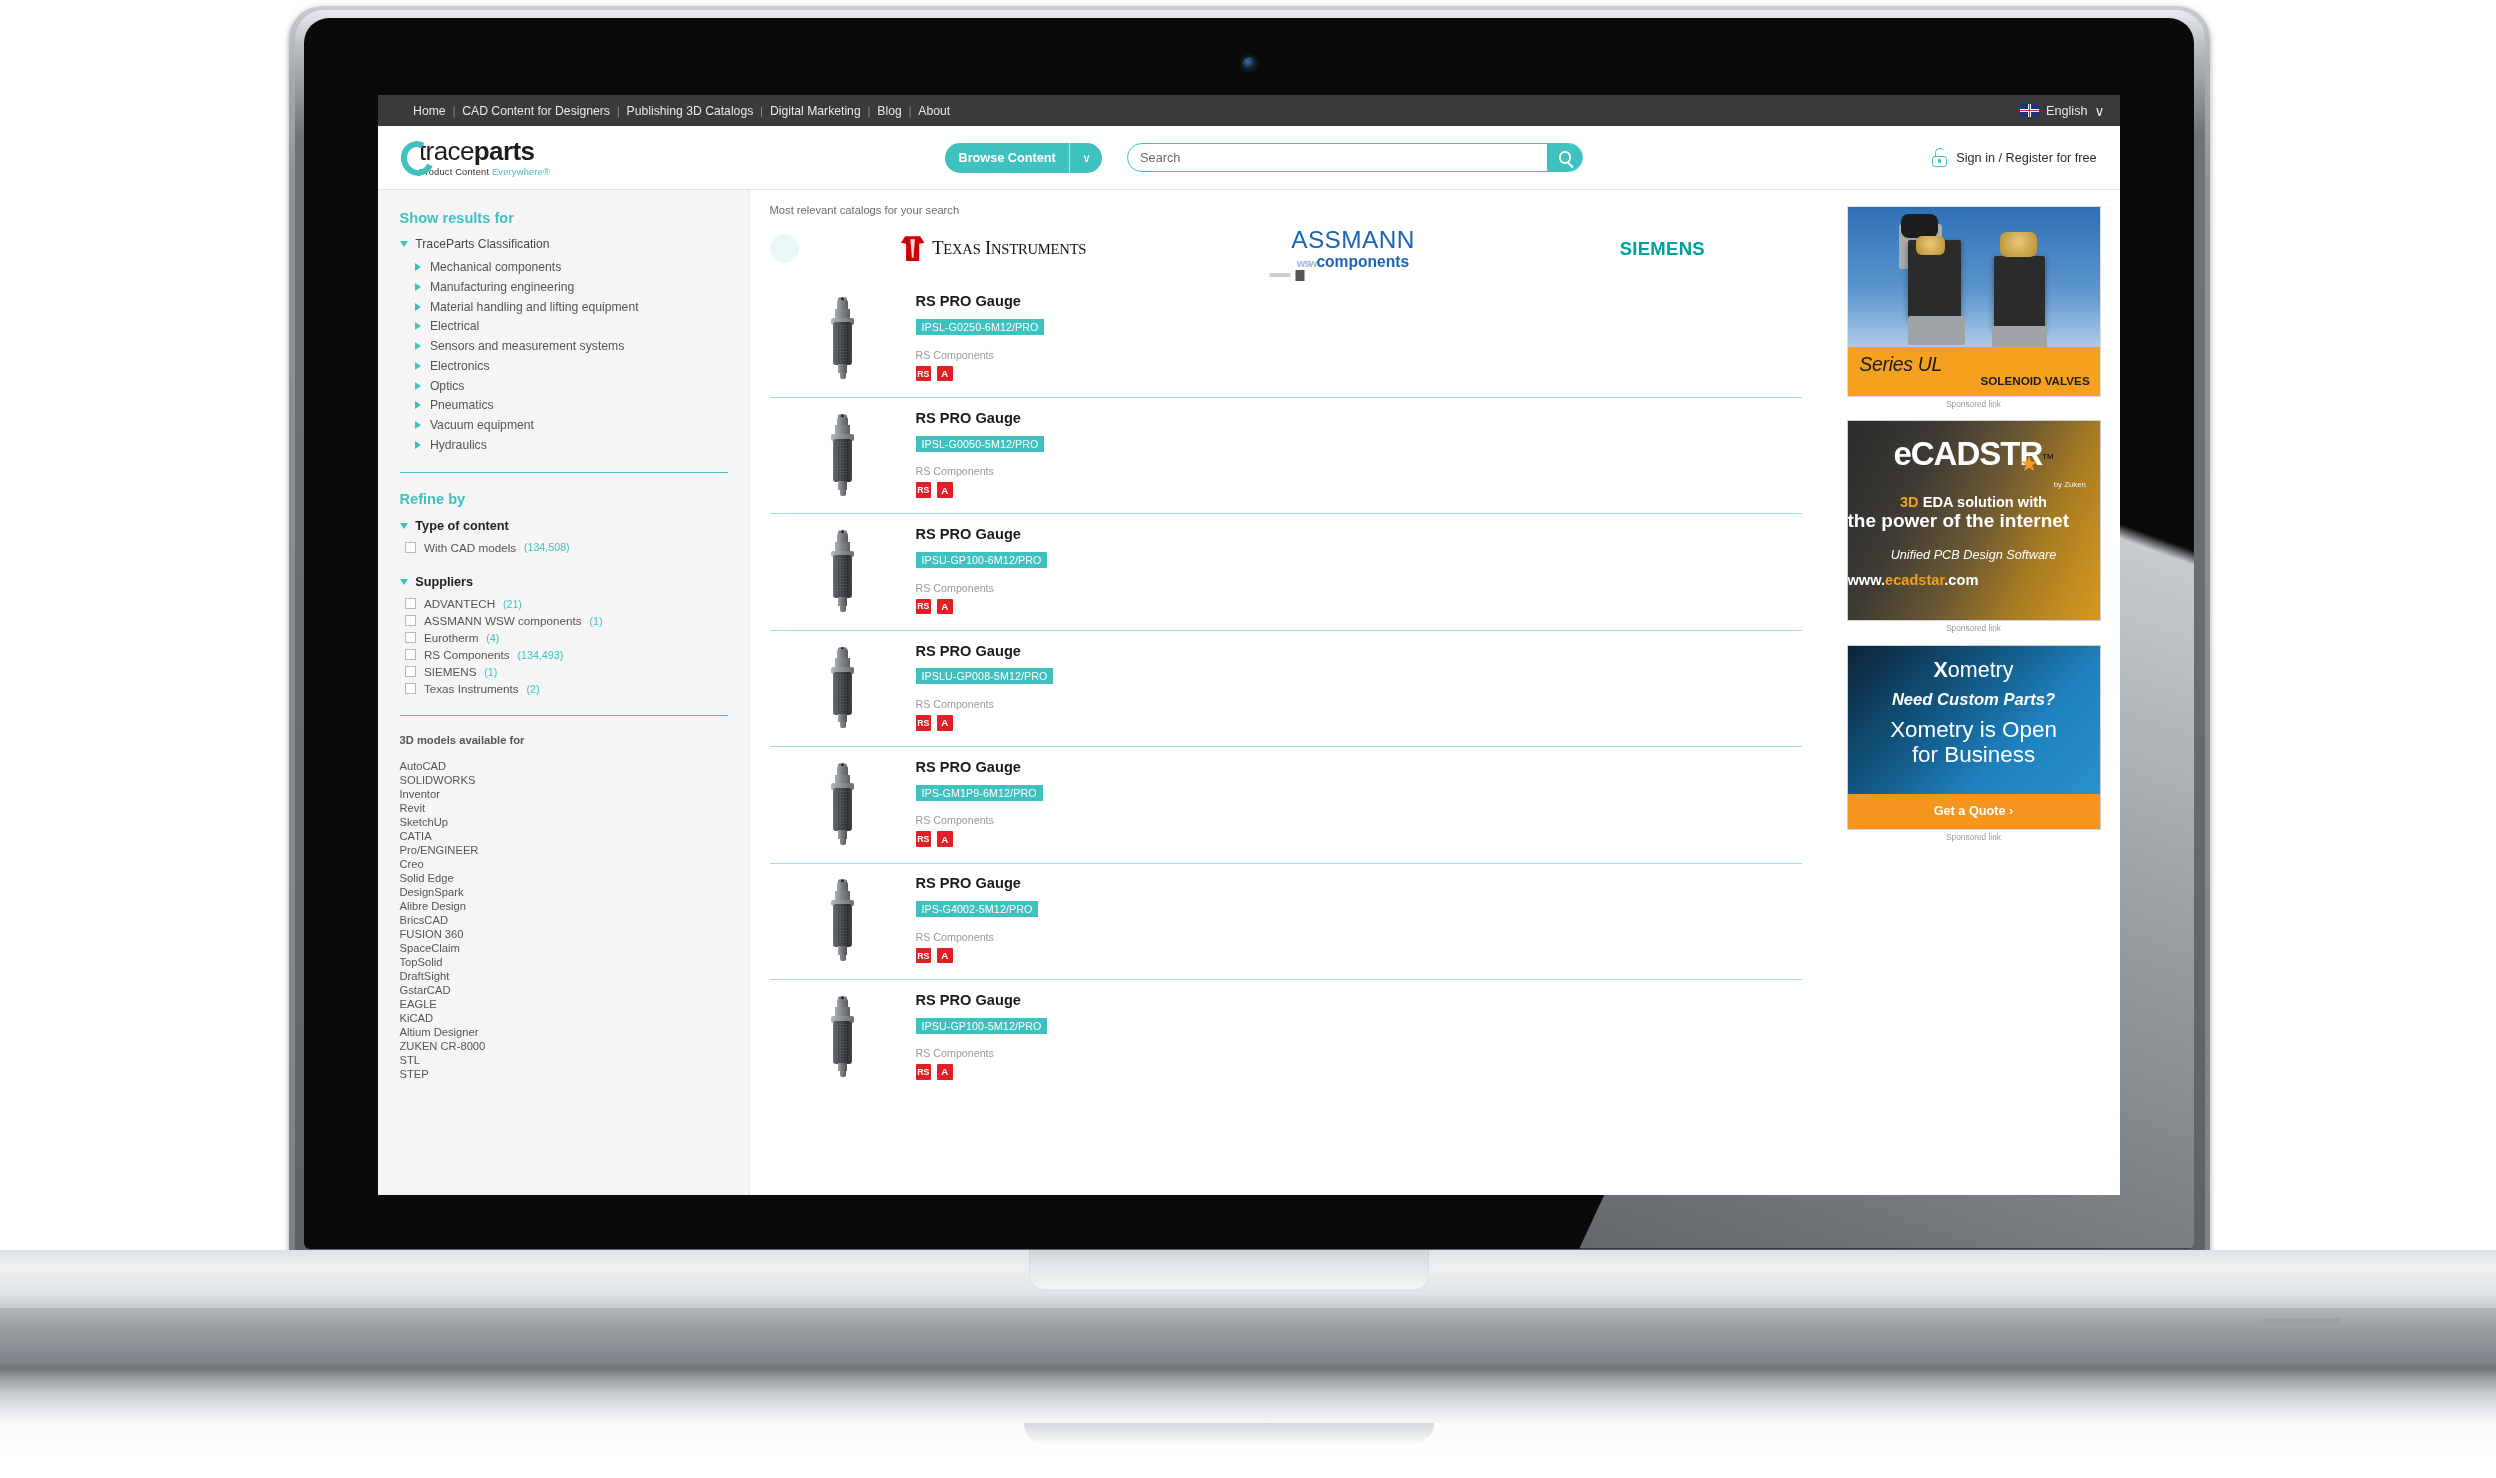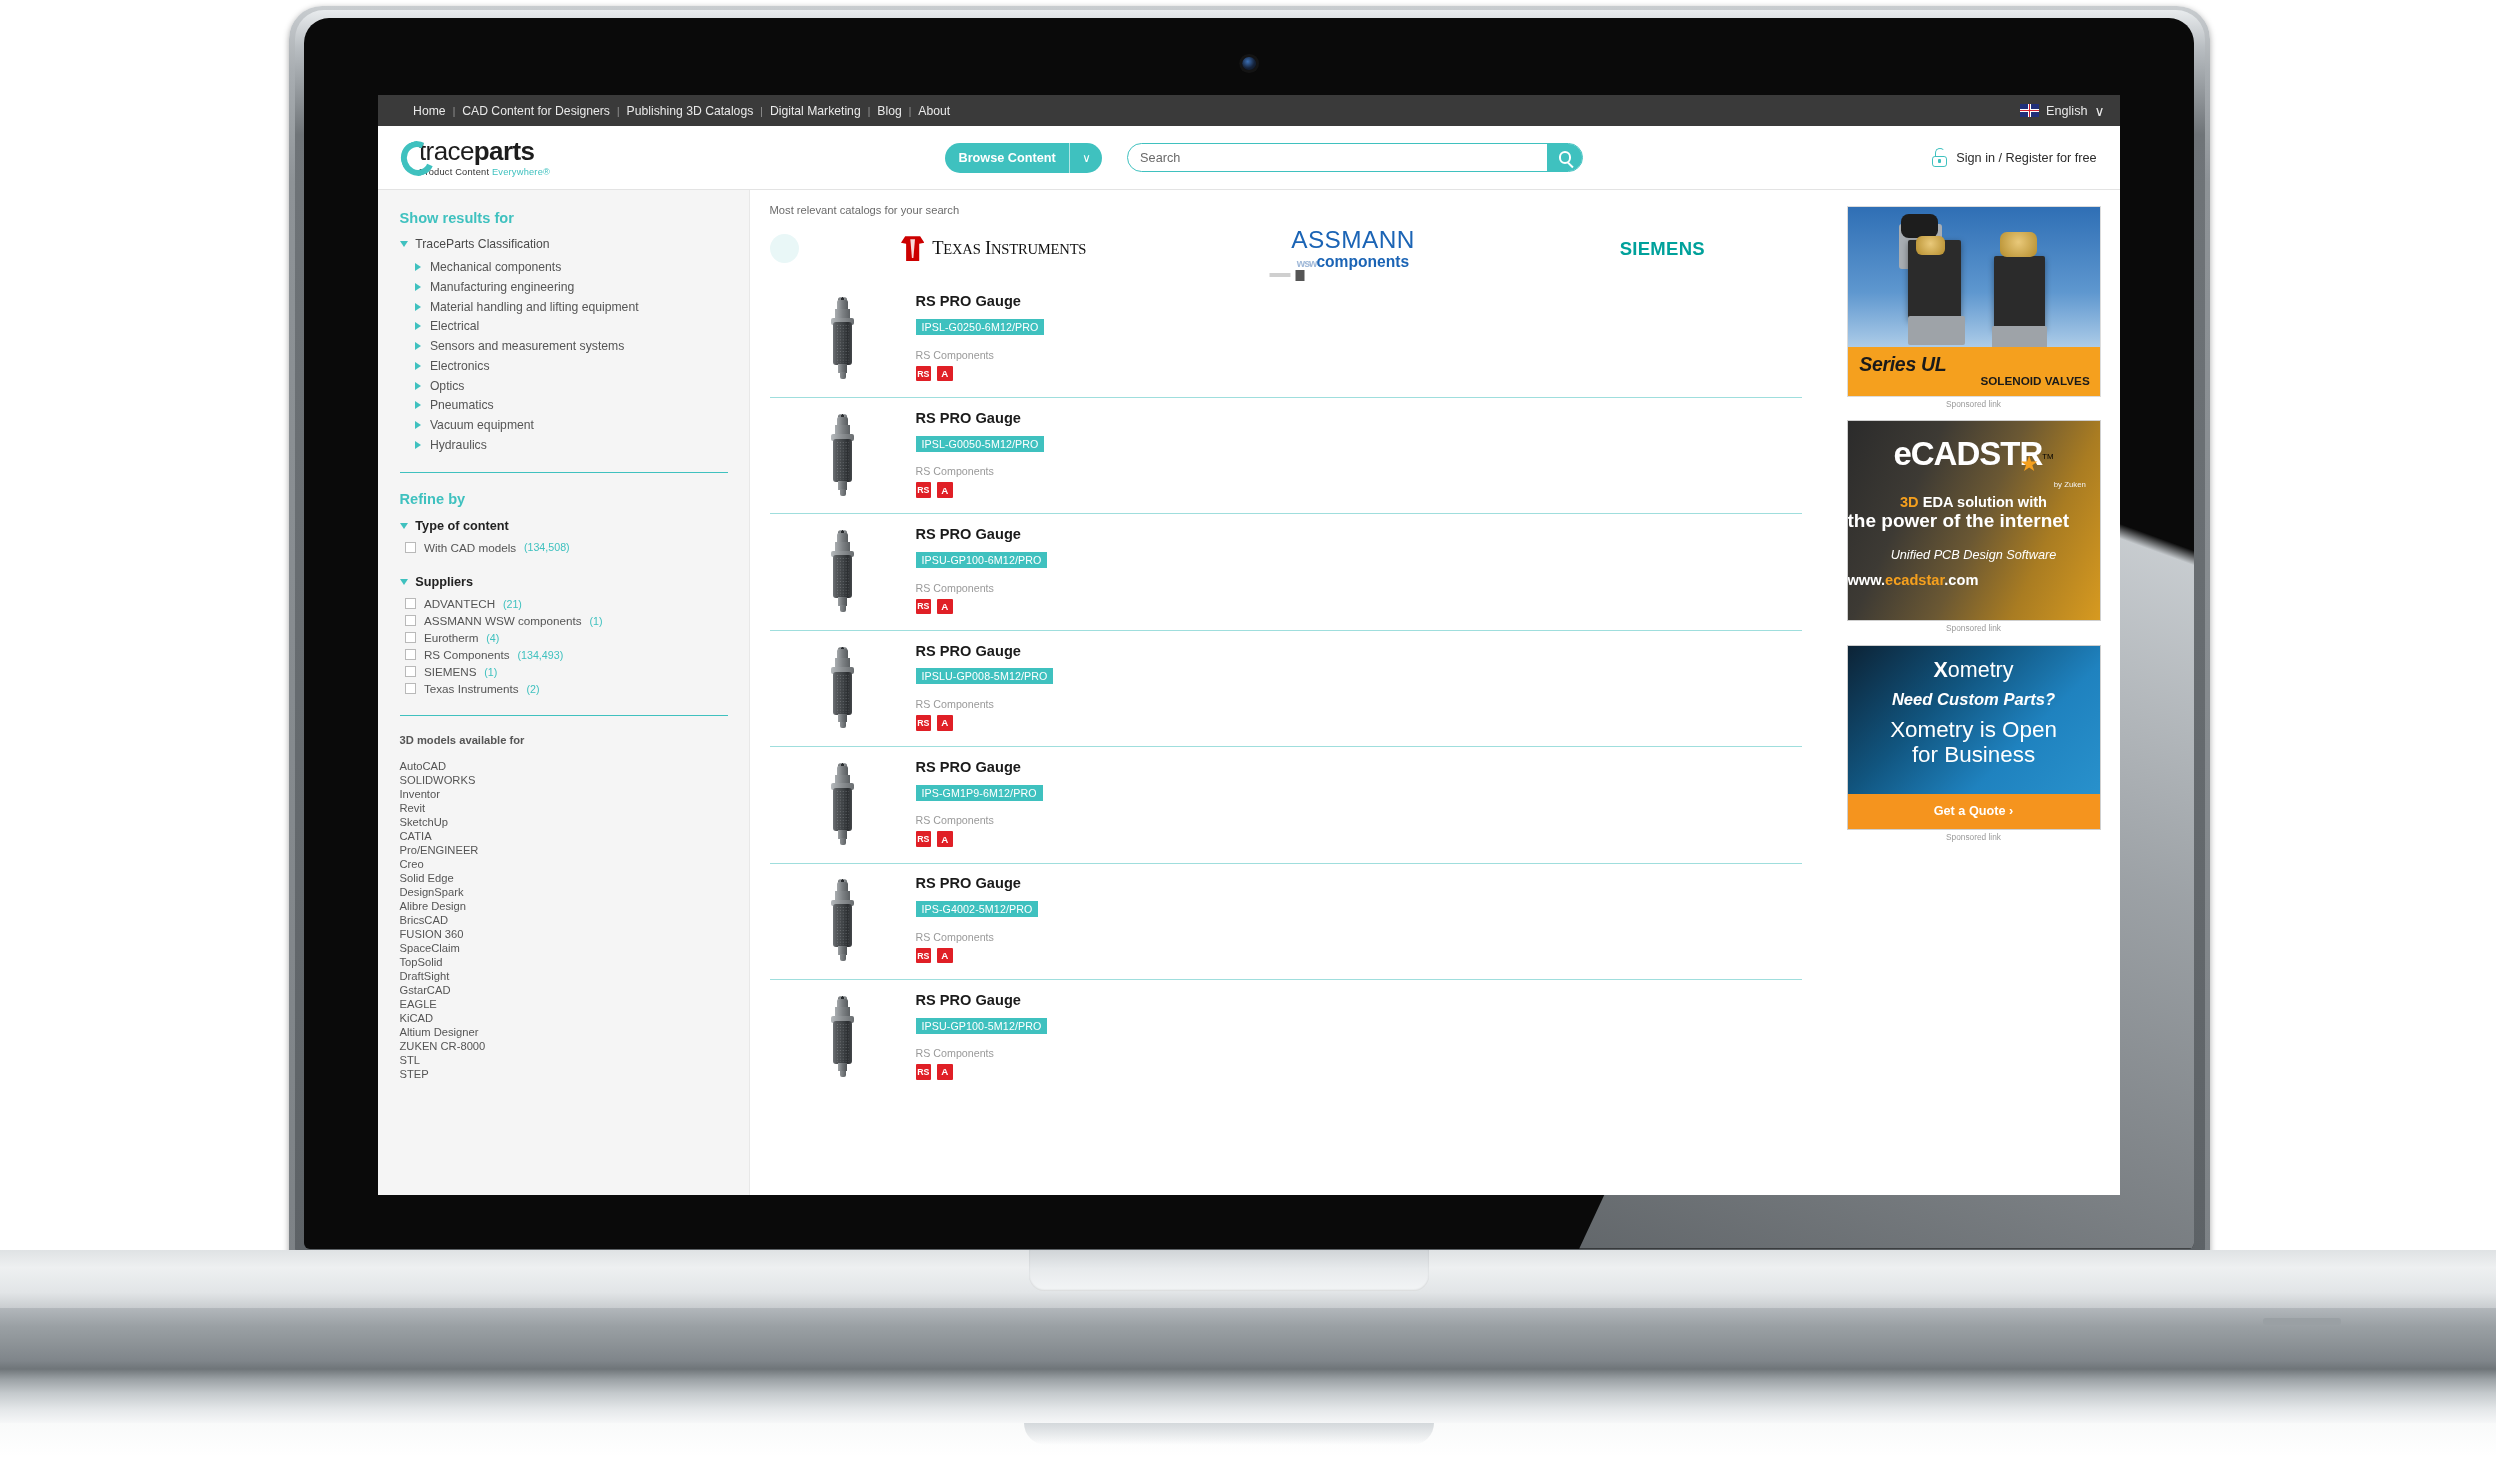--- a/index.html
+++ b/index.html
@@ -239,21 +239,21 @@
   
   .ads { width: 293px; flex: 0 0 293px; background:#fff; padding: 15.6px 13.7px 0 13.7px; }
   .ad { width: 254px; margin: 0 auto 3.9px; }
   .ad-cap { font-size: 8.3px; color:#9a9a9a; text-align:center; margin: 2px 0 11.7px; }
 
   
   .ad1 { height: 191px; border: 1px solid #dcdcdc; position: relative; overflow:hidden;
     background: linear-gradient(180deg,#2f6fb5 0%, #5e97cf 45%, #a7c8e6 72%, #d7e6f3 88%); }
   .ad1 .band { position:absolute; left:0; bottom:0; width:100%; height: 49px; background:#f5a01e; }
   .ad1 .series { position:absolute; left: 11.7px; bottom: 19.5px; font-size: 19.5px; font-style: italic;
-    font-weight: 700; color:#1a1a1a; letter-spacing:-0.3px; }
+    font-weight: 400; color:#1a1a1a; letter-spacing:-0.3px; }
   .ad1 .sv { position:absolute; right: 9.8px; bottom: 8.8px; font-size: 11.7px; font-weight: 700; color:#1a1a1a; }
   .valve { position:absolute; background:#2b2b2b; border-radius: 2px; box-shadow: 0 2px 5.9px rgba(0,0,0,.4); }
   .v1 { left: 60px; top: 33px; width: 53px; height: 80px; }
   .v1b { position:absolute; left: 51px; top: 17.6px; width: 43px; height: 45px; background:#a8adb2; border-radius:2.9px; }
   .v1c { position:absolute; left: 53px; top: 7.8px; width: 37px; height: 23.4px; border-radius: 7.8px; background:#1d1d1d; }
   .v1f { position:absolute; left: 60px; top: 109px; width: 57px; height: 29px; background:#9ea3a8; border-radius: 2px; }
   .v2 { left: 146px; top: 49px; width: 51px; height: 74px; }
   .v2c { position:absolute; left: 152px; top: 25px; width: 37px; height: 25px; border-radius: 6.8px;
     background: radial-gradient(circle at 50% 40%, #e9c97a, #b48c2c); }
   .v2f { position:absolute; left: 144px; top: 119px; width: 55px; height: 25px; background:#9ea3a8; border-radius: 2px; }

